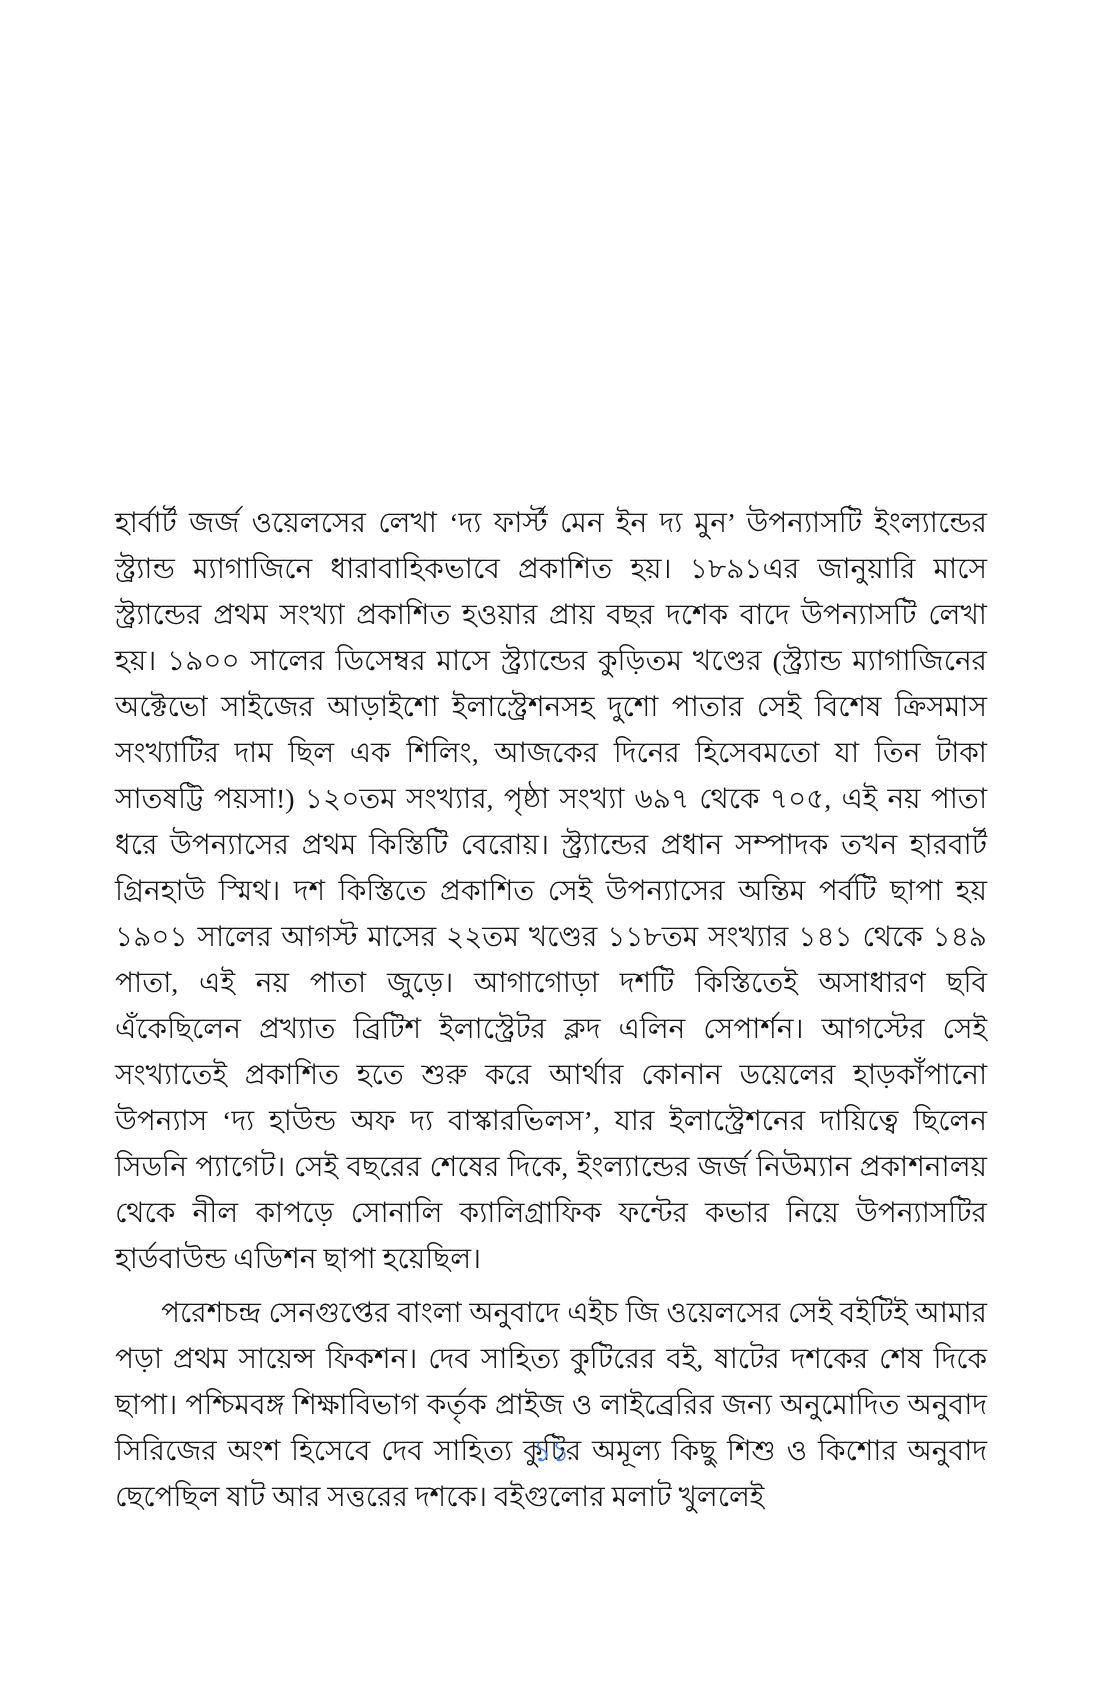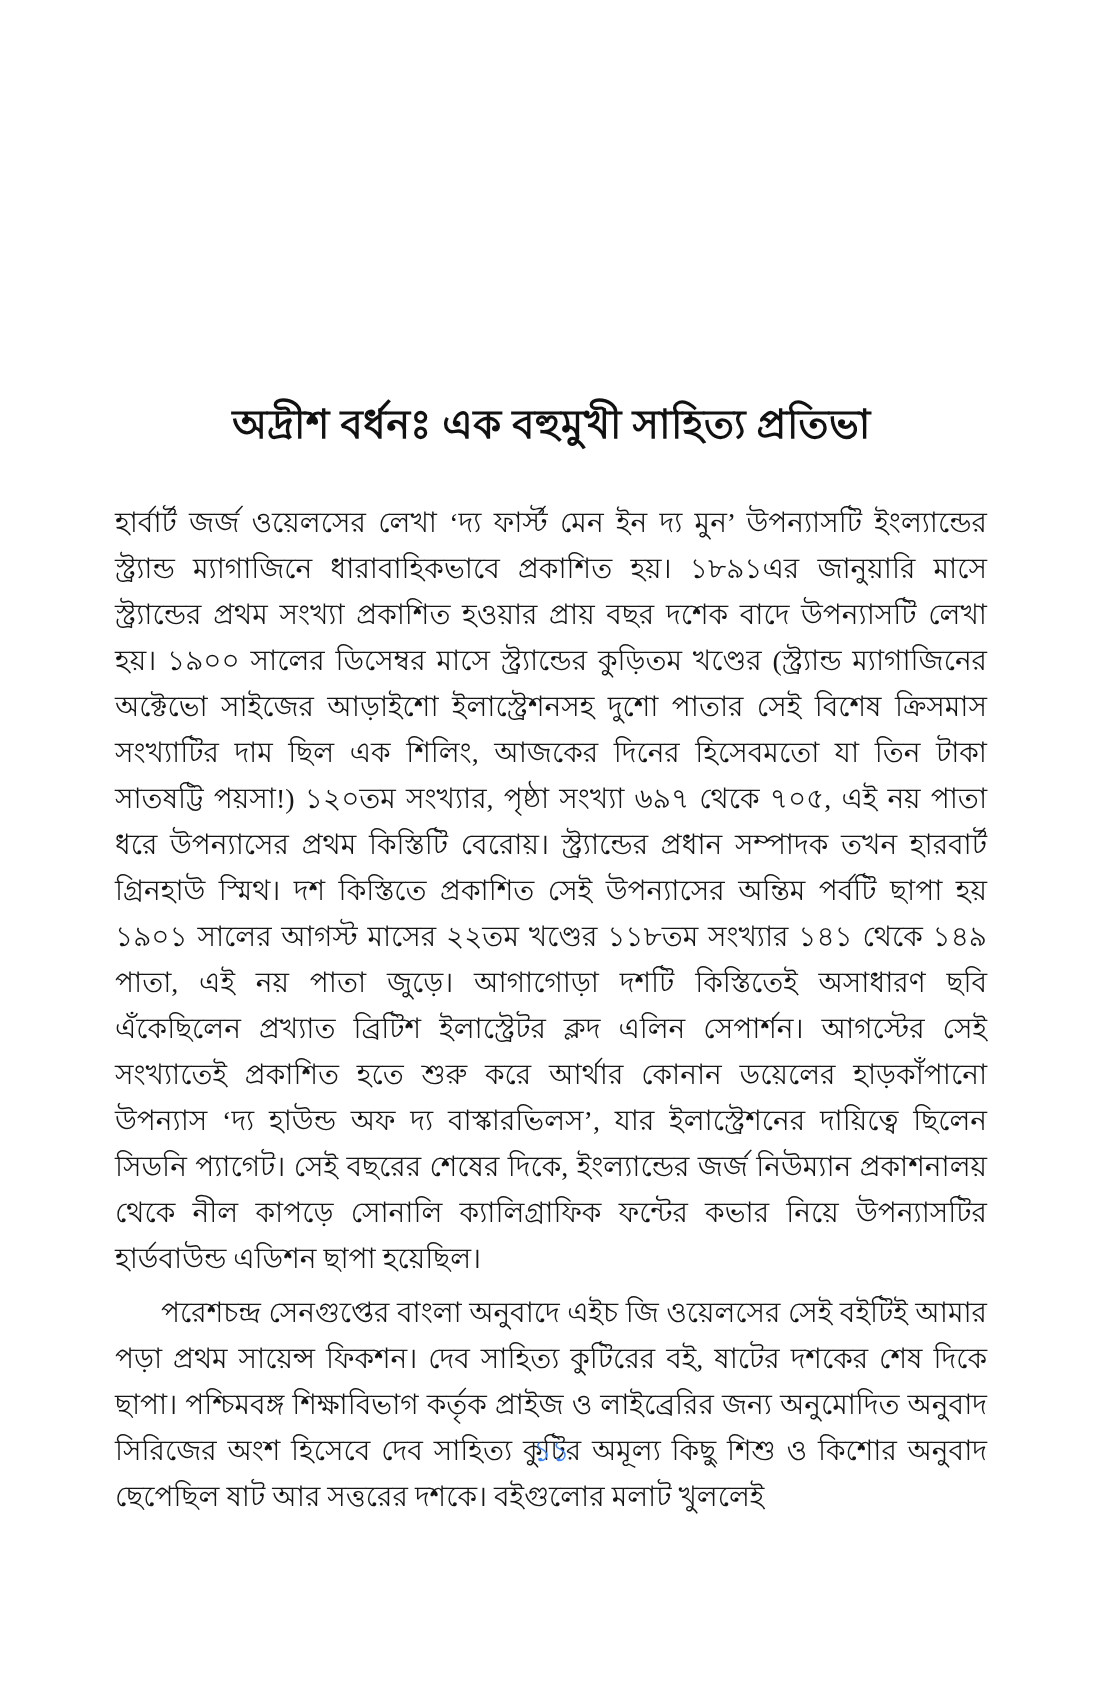--- a/index.html
+++ b/index.html
@@ -57,21 +57,20 @@
       text-align: center;
       font-size: 28px;
       color: #3b82f6;
     }
   </style>
 </head>
 <body>
 
 <div class="page">
 
-  <h1 class="page-title">অদ্রীশ বর্ধনঃ এক বহুমুখী সাহিত্য প্রতিভা</h1>
 
   <div class="content">
     <p>হার্বার্ট জর্জ ওয়েলসের লেখা ‘দ্য ফার্স্ট মেন ইন দ্য মুন’ উপন্যাসটি ইংল্যান্ডের স্ট্র্যান্ড ম্যাগাজিনে ধারাবাহিকভাবে প্রকাশিত হয়। ১৮৯১এর জানুয়ারি মাসে স্ট্র্যান্ডের প্রথম সংখ্যা প্রকাশিত হওয়ার প্রায় বছর দশেক বাদে উপন্যাসটি লেখা হয়। ১৯০০ সালের ডিসেম্বর মাসে স্ট্র্যান্ডের কুড়িতম খণ্ডের (স্ট্র্যান্ড ম্যাগাজিনের অক্টেভো সাইজের আড়াইশো ইলাস্ট্রেশনসহ দুশো পাতার সেই বিশেষ ক্রিসমাস সংখ্যাটির দাম ছিল এক শিলিং, আজকের দিনের হিসেবমতো যা তিন টাকা সাতষট্টি পয়সা!) ১২০তম সংখ্যার, পৃষ্ঠা সংখ্যা ৬৯৭ থেকে ৭০৫, এই নয় পাতা ধরে উপন্যাসের প্রথম কিস্তিটি বেরোয়। স্ট্র্যান্ডের প্রধান সম্পাদক তখন হারবার্ট গ্রিনহাউ স্মিথ। দশ কিস্তিতে প্রকাশিত সেই উপন্যাসের অন্তিম পর্বটি ছাপা হয় ১৯০১ সালের আগস্ট মাসের ২২তম খণ্ডের ১১৮তম সংখ্যার ১৪১ থেকে ১৪৯ পাতা, এই নয় পাতা জুড়ে। আগাগোড়া দশটি কিস্তিতেই অসাধারণ ছবি এঁকেছিলেন প্রখ্যাত ব্রিটিশ ইলাস্ট্রেটর ক্লদ এলিন সেপার্শন। আগস্টের সেই সংখ্যাতেই প্রকাশিত হতে শুরু করে আর্থার কোনান ডয়েলের হাড়কাঁপানো উপন্যাস ‘দ্য হাউন্ড অফ দ্য বাস্কারভিলস’, যার ইলাস্ট্রেশনের দায়িত্বে ছিলেন সিডনি প্যাগেট। সেই বছরের শেষের দিকে, ইংল্যান্ডের জর্জ নিউম্যান প্রকাশনালয় থেকে নীল কাপড়ে সোনালি ক্যালিগ্রাফিক ফন্টের কভার নিয়ে উপন্যাসটির হার্ডবাউন্ড এডিশন ছাপা হয়েছিল।</p>
     <p class="indent">পরেশচন্দ্র সেনগুপ্তের বাংলা অনুবাদে এইচ জি ওয়েলসের সেই বইটিই আমার পড়া প্রথম সায়েন্স ফিকশন। দেব সাহিত্য কুটিরের বই, ষাটের দশকের শেষ দিকে ছাপা। পশ্চিমবঙ্গ শিক্ষাবিভাগ কর্তৃক প্রাইজ ও লাইব্রেরির জন্য অনুমোদিত অনুবাদ সিরিজের অংশ হিসেবে দেব সাহিত্য কুটির অমূল্য কিছু শিশু ও কিশোর অনুবাদ ছেপেছিল ষাট আর সত্তরের দশকে। বইগুলোর মলাট খুললেই</p>
   </div>
 
   <div class="page-number">১১</div>
 
 </div>
 

